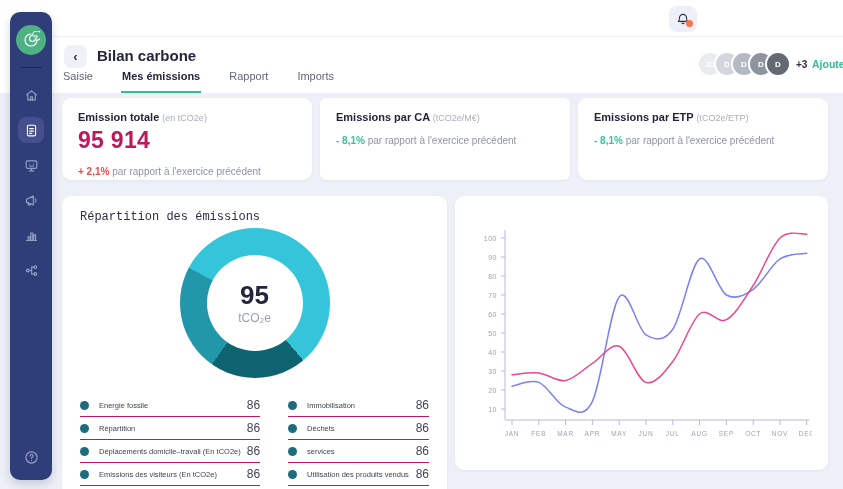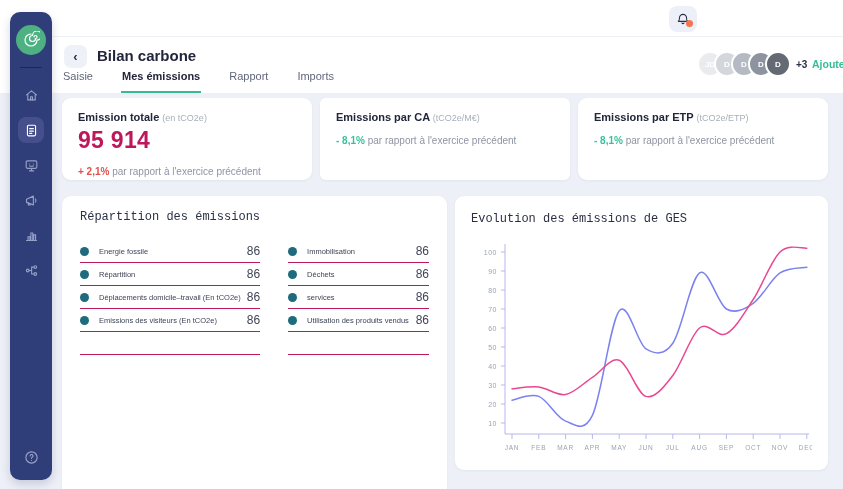--- a/index.html
+++ b/index.html
@@ -195,20 +195,26 @@
       <div class="kpi-change"><span class="pct" style="color: rgb(56, 194, 155);">- 8,1%</span> <span>par rapport à l'exercice précédent</span></div>
     </div>
     <div class="card kpi" style="left: 578px;">
       <div class="kpi-title"><span>Emissions par ETP</span> <span class="kpi-unit">(tCO2e/ETP)</span></div>
       <div class="kpi-change"><span class="pct" style="color: rgb(56, 194, 155);">- 8,1%</span> <span>par rapport à l'exercice précédent</span></div>
     </div>
   </div>
 
 <section class="card donut-card">
   <div class="card-title">Répartition des émissions</div>
+  <div class="donut" id="donut" style="background: conic-gradient(rgb(53, 197, 219) 0deg, rgb(53, 197, 219) 140deg, rgb(13, 99, 112) 140deg, rgb(13, 99, 112) 215deg, rgb(35, 151, 170) 215deg, rgb(35, 151, 170) 298deg, rgb(53, 197, 219) 298deg, rgb(53, 197, 219) 360deg);">
+    <div class="donut-center">
+      <div class="donut-value">95</div>
+      <div class="donut-unit">tCO₂e</div>
+    </div>
+  </div>
   <div class="legend" id="legend">
       <div class="legend-item">
         <span class="legend-dot"></span>
         <span class="legend-label">Energie fossile</span>
         <span class="legend-value">86</span>
       </div>
       <div class="legend-item">
         <span class="legend-dot"></span>
         <span class="legend-label">Immobilisation</span>
         <span class="legend-value">86</span>
@@ -242,21 +248,20 @@
         <span class="legend-dot"></span>
         <span class="legend-label">Utilisation des produits vendus</span>
         <span class="legend-value">86</span>
       </div>
       <div class="legend-item"></div>
       <div class="legend-item"></div>
     </div>
 </section>
 
 <section class="card line-card">
-  <div class="card-title">Evolution des émissions de GES</div>
   <svg class="line-chart-svg" id="line-chart" width="341" height="228" viewBox="0 0 341 228">
       <line x1="34" y1="10" x2="34" y2="200" stroke="#b9b7ea" stroke-width="1"></line>
       <line x1="34" y1="200" x2="338" y2="200" stroke="#b9b7ea" stroke-width="1"></line>
       <line x1="30" y1="189" x2="34" y2="189" stroke="#b9b7ea" stroke-width="1"></line>
       <text x="26" y="191.5" text-anchor="end" font-size="7" fill="#9aa3b2" letter-spacing="0.5">10</text>
       <line x1="30" y1="170" x2="34" y2="170" stroke="#b9b7ea" stroke-width="1"></line>
       <text x="26" y="172.5" text-anchor="end" font-size="7" fill="#9aa3b2" letter-spacing="0.5">20</text>
       <line x1="30" y1="151" x2="34" y2="151" stroke="#b9b7ea" stroke-width="1"></line>
       <text x="26" y="153.5" text-anchor="end" font-size="7" fill="#9aa3b2" letter-spacing="0.5">30</text>
       <line x1="30" y1="132" x2="34" y2="132" stroke="#b9b7ea" stroke-width="1"></line>

